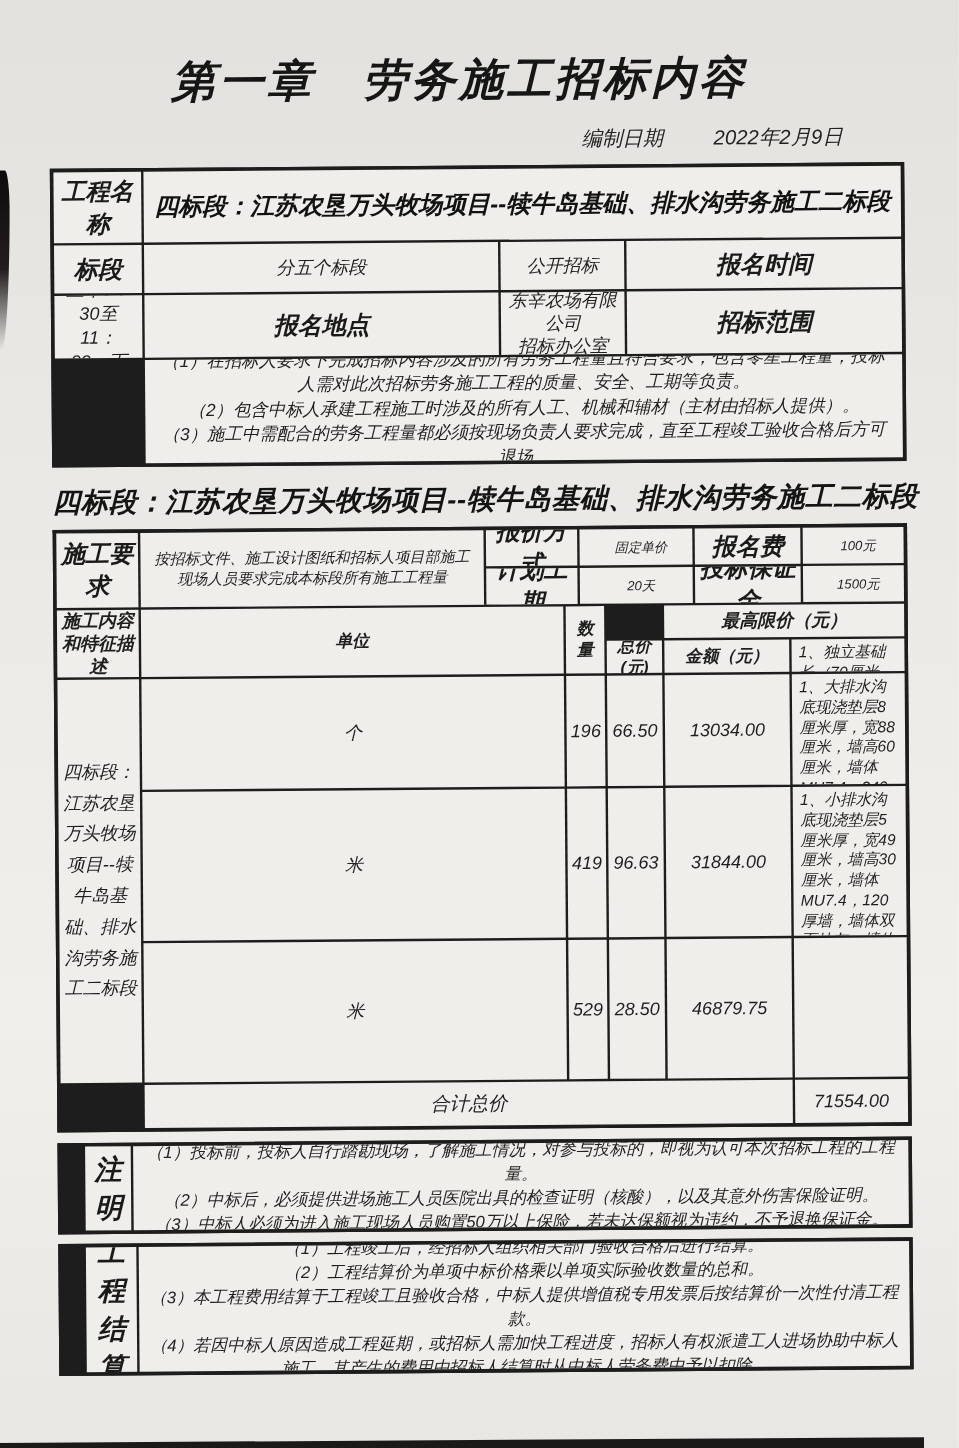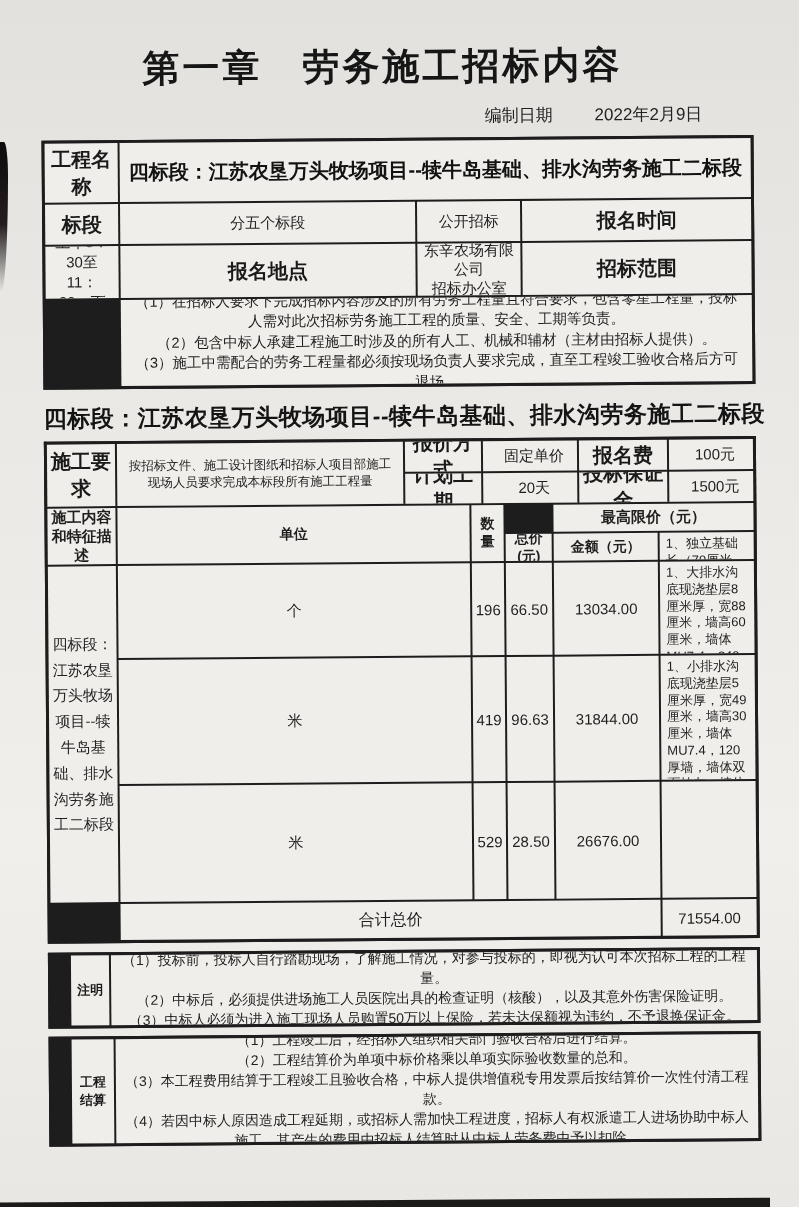--- a/index.html
+++ b/index.html
@@ -2,21 +2,21 @@
 <html><head>
 <meta charset="utf-8">
 <style>
   html,body{margin:0;padding:0;}
   body{
     width:799px;height:1207px;overflow:hidden;
     font-family:"Liberation Sans","DejaVu Sans",sans-serif;
     color:#1f1f1f;
     background:linear-gradient(180deg,#e3e1de 0%,#eae8e5 30%,#f1efec 70%,#e9e7e3 100%);
   }
-  .page{position:relative;width:770px;height:1207px;overflow:hidden;}
+  .page{position:relative;width:770px;height:1207px;overflow:hidden;font-style:italic;}
   .sheet{
     position:relative;
     padding:36px 43px 0 44px;
     transform:rotate(-0.45deg);
     transform-origin:50% 40%;
   }
   
   .edge-smudge{
     position:absolute;left:-5px;top:142px;width:13px;height:150px;z-index:5;
     background:linear-gradient(180deg,#0e0b0c 0%,#241d1f 55%,rgba(30,24,26,0));
@@ -55,36 +55,36 @@
   .t1 .timeval{font-size:15px;line-height:1.35;padding:2px 6px;}
   
   h2{
     margin:14px 0 7px 0;text-align:center;white-space:nowrap;
     font-size:23px;font-weight:700;letter-spacing:.5px;color:#141414;
   }
   
   .t2top{grid-template-columns:68px 286px 76px 94px 88px 84px;grid-template-rows:30px 30px;border-bottom:none;}
   .t2top .span2{grid-row:1/3;}
   .t2top .req-value{font-size:12.5px;line-height:1.35;padding:2px 6px;}
-  .t2top .val{font-size:15px;padding-left:12px;}
+  .t2top .val{font-size:11px;padding-left:12px;}
   
   .t2main{grid-template-columns:68px 352px 32px 46px 104px 94px;grid-template-rows:27px 27px 92px 124px 116px 36px;border-top-width:2px;}
   .t2main .hspan{grid-row:1/3;}
   .t2main .hcap{grid-column:5/7;}
   .t2main .hcell{font-weight:700;font-size:15px;}
   .t2main .hsmall{font-weight:700;font-size:14px;}
   .t2main .project-cell{grid-row:3/6;font-size:15px;line-height:1.72;padding:2px 2px;}
   .t2main .desc{display:block;font-size:13px;line-height:1.29;padding:3px 6px;text-align:left;}
   .t2main .num{font-size:15px;}
   .t2main .total-label{grid-column:2/6;font-size:16px;}
   
   .t3{grid-template-columns:58px 646px;grid-template-rows:70px;margin-top:9px;}
   .t4{grid-template-columns:62px 642px;grid-template-rows:104px;margin-top:8px;}
   .t3 .body,.t4 .body{font-size:14px;line-height:1.43;padding:4px 8px;}
-  .t3 .lab,.t4 .lab{font-size:13px;line-height:1.4;margin-left:20px;}
+  .t3 .lab,.t4 .lab{font-size:23px;line-height:1.4;margin-left:20px;}
 </style>
 </head>
 <body>
 
 <div class="page">
   <div class="edge-smudge"></div>
   <div class="bottom-edge"></div>
 
   <div class="sheet">
 
@@ -155,21 +155,21 @@
       <div class="num">419</div>
       <div class="num">96.63</div>
       <div class="num">31844.00</div>
 
       <div class="desc pre">1、小排水沟底现浇垫层5厘米厚，宽49厘米，墙高30厘米，墙体MU7.4，120厚墙，墙体双面抹灰。墙体12厘米*30厘米*长约936米；
 2、含所有盖板制作安装、钢筋制作、绑扎、模板、现浇砼、砖砌筑、粉刷等零星工程，具体规范质量符合图纸设计要求；
 3、按实结算。</div>
       <div class="num">米</div>
       <div class="num">529</div>
       <div class="num">28.50</div>
-      <div class="num">26676.00</div>
+      <div class="num">46879.75</div>
 
       <div></div>
       <div class="total-label">合计总价</div>
       <div class="num">71554.00</div>
     </div>
 
     <div class="grid t3">
       <div class="lab">注明</div>
       <div class="body pre tleft">（1）投标前，投标人自行踏勘现场，了解施工情况，对参与投标的，即视为认可本次招标工程的工程量。
 （2）中标后，必须提供进场施工人员医院出具的检查证明（核酸），以及其意外伤害保险证明。

